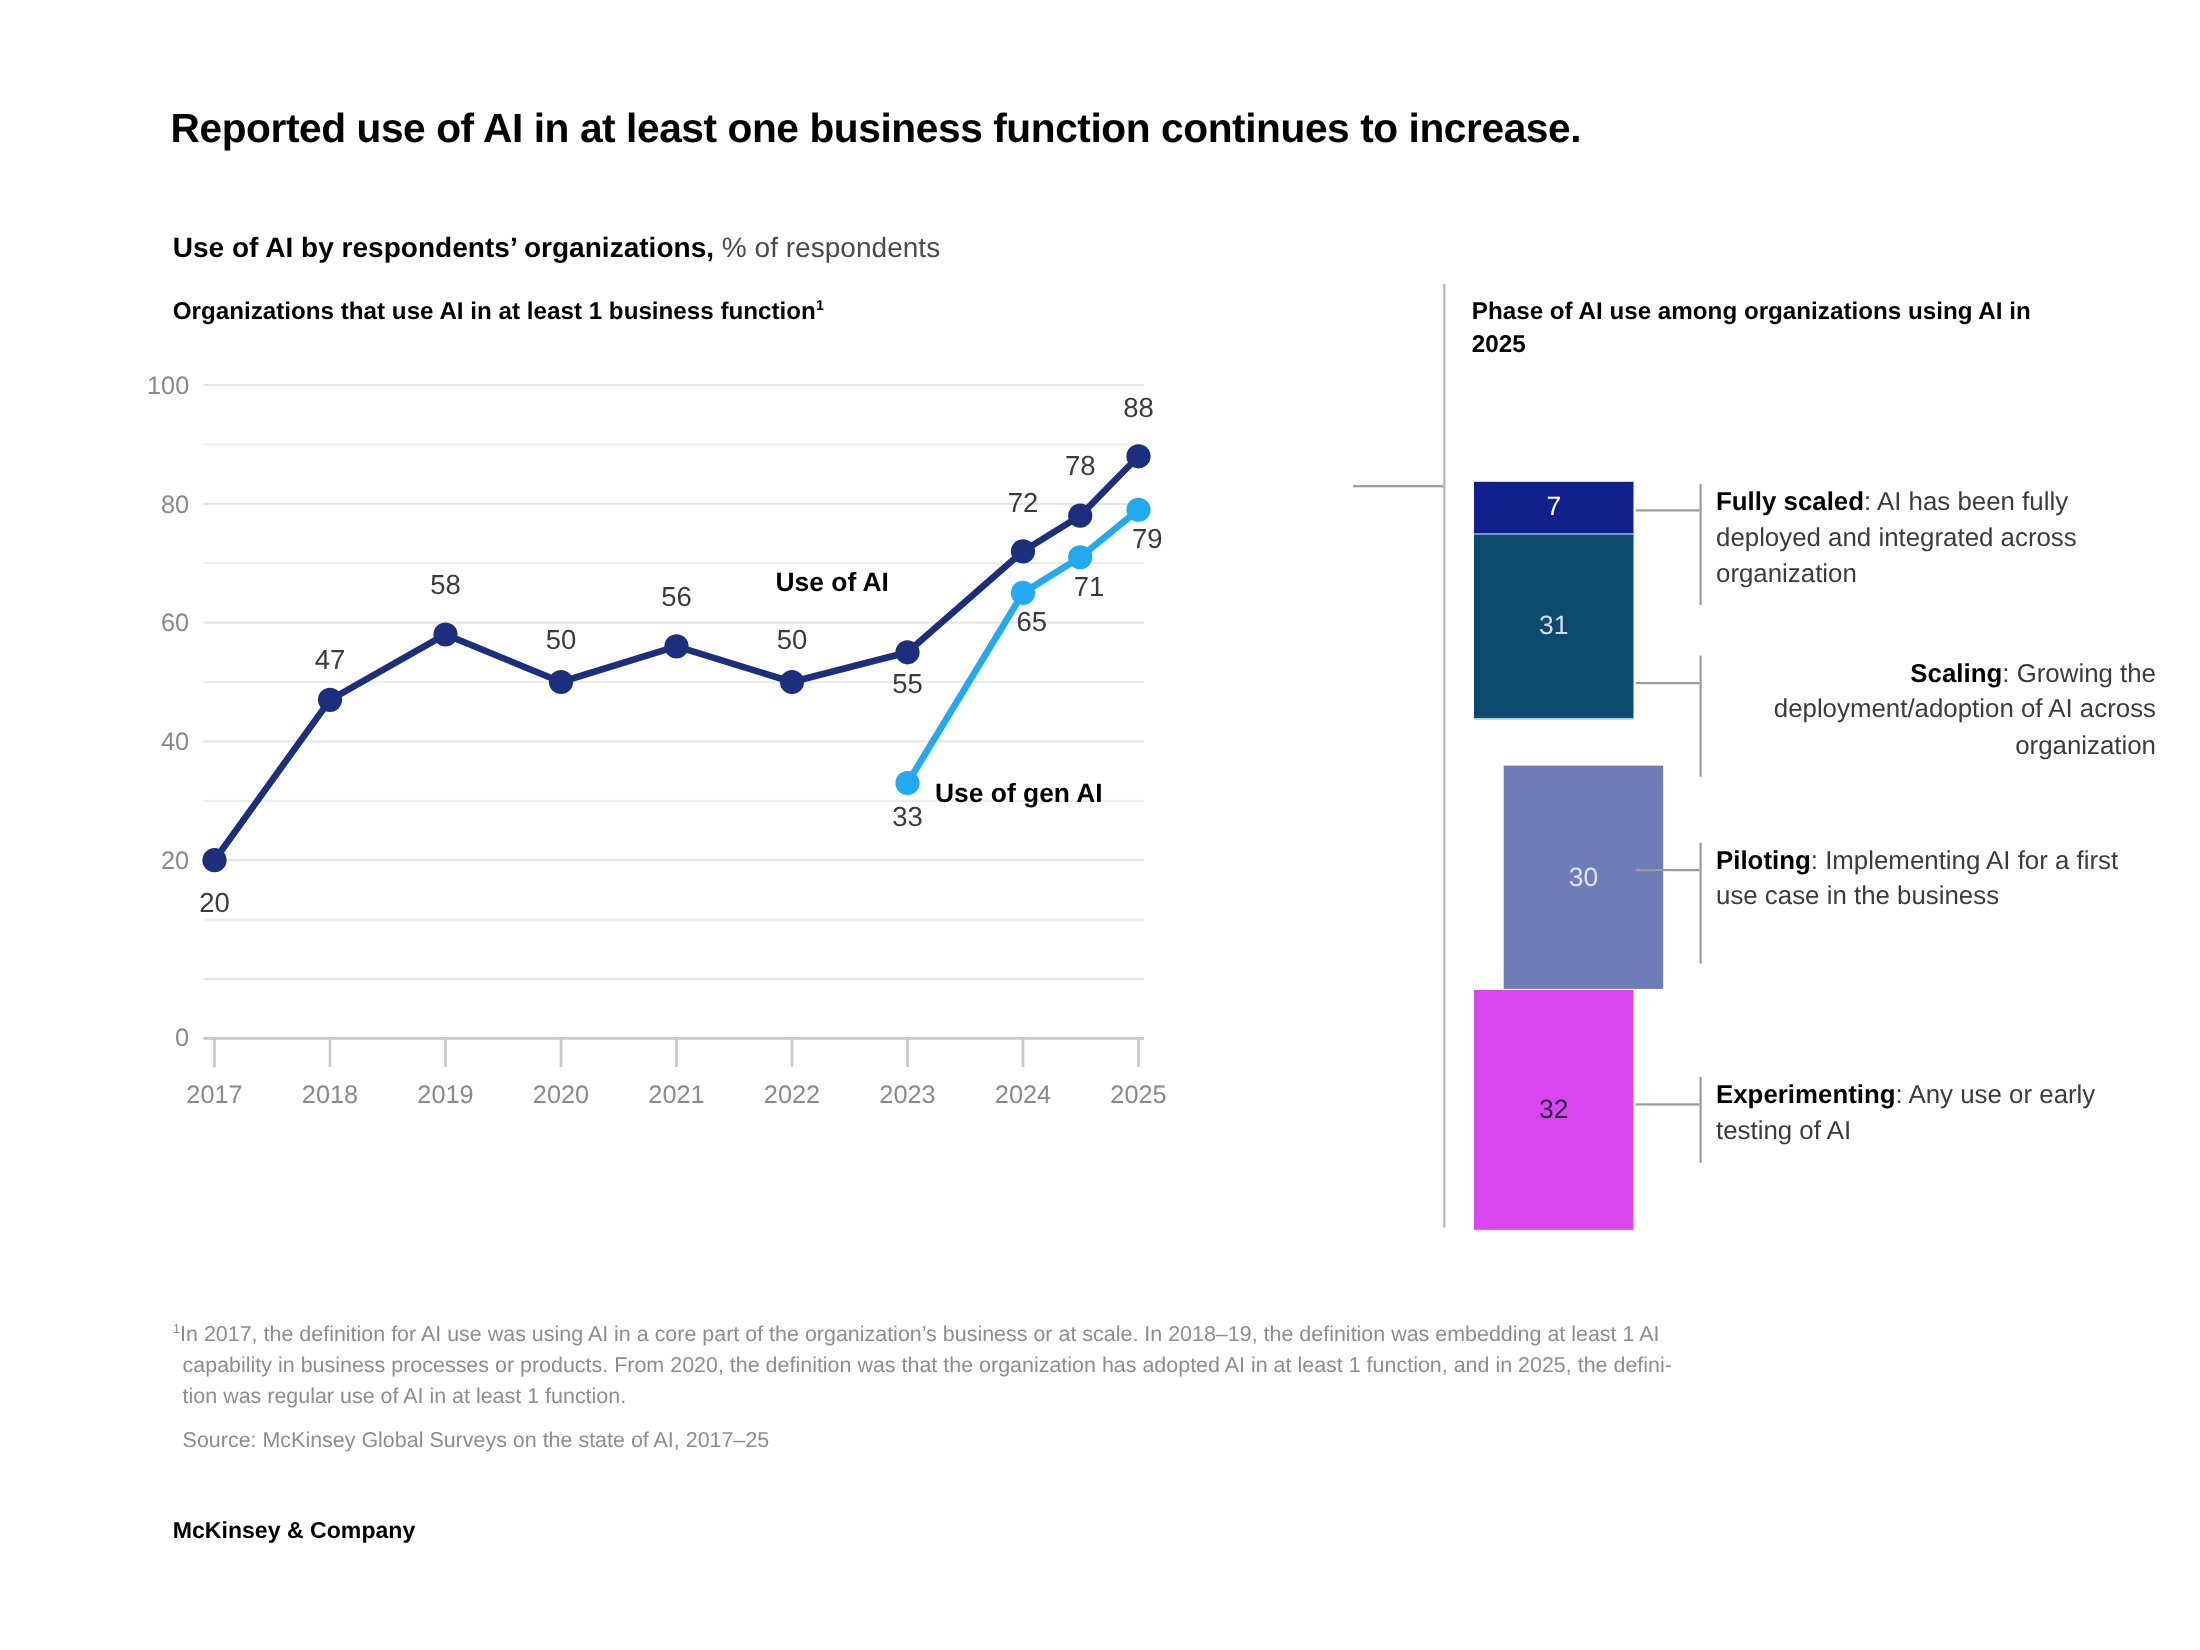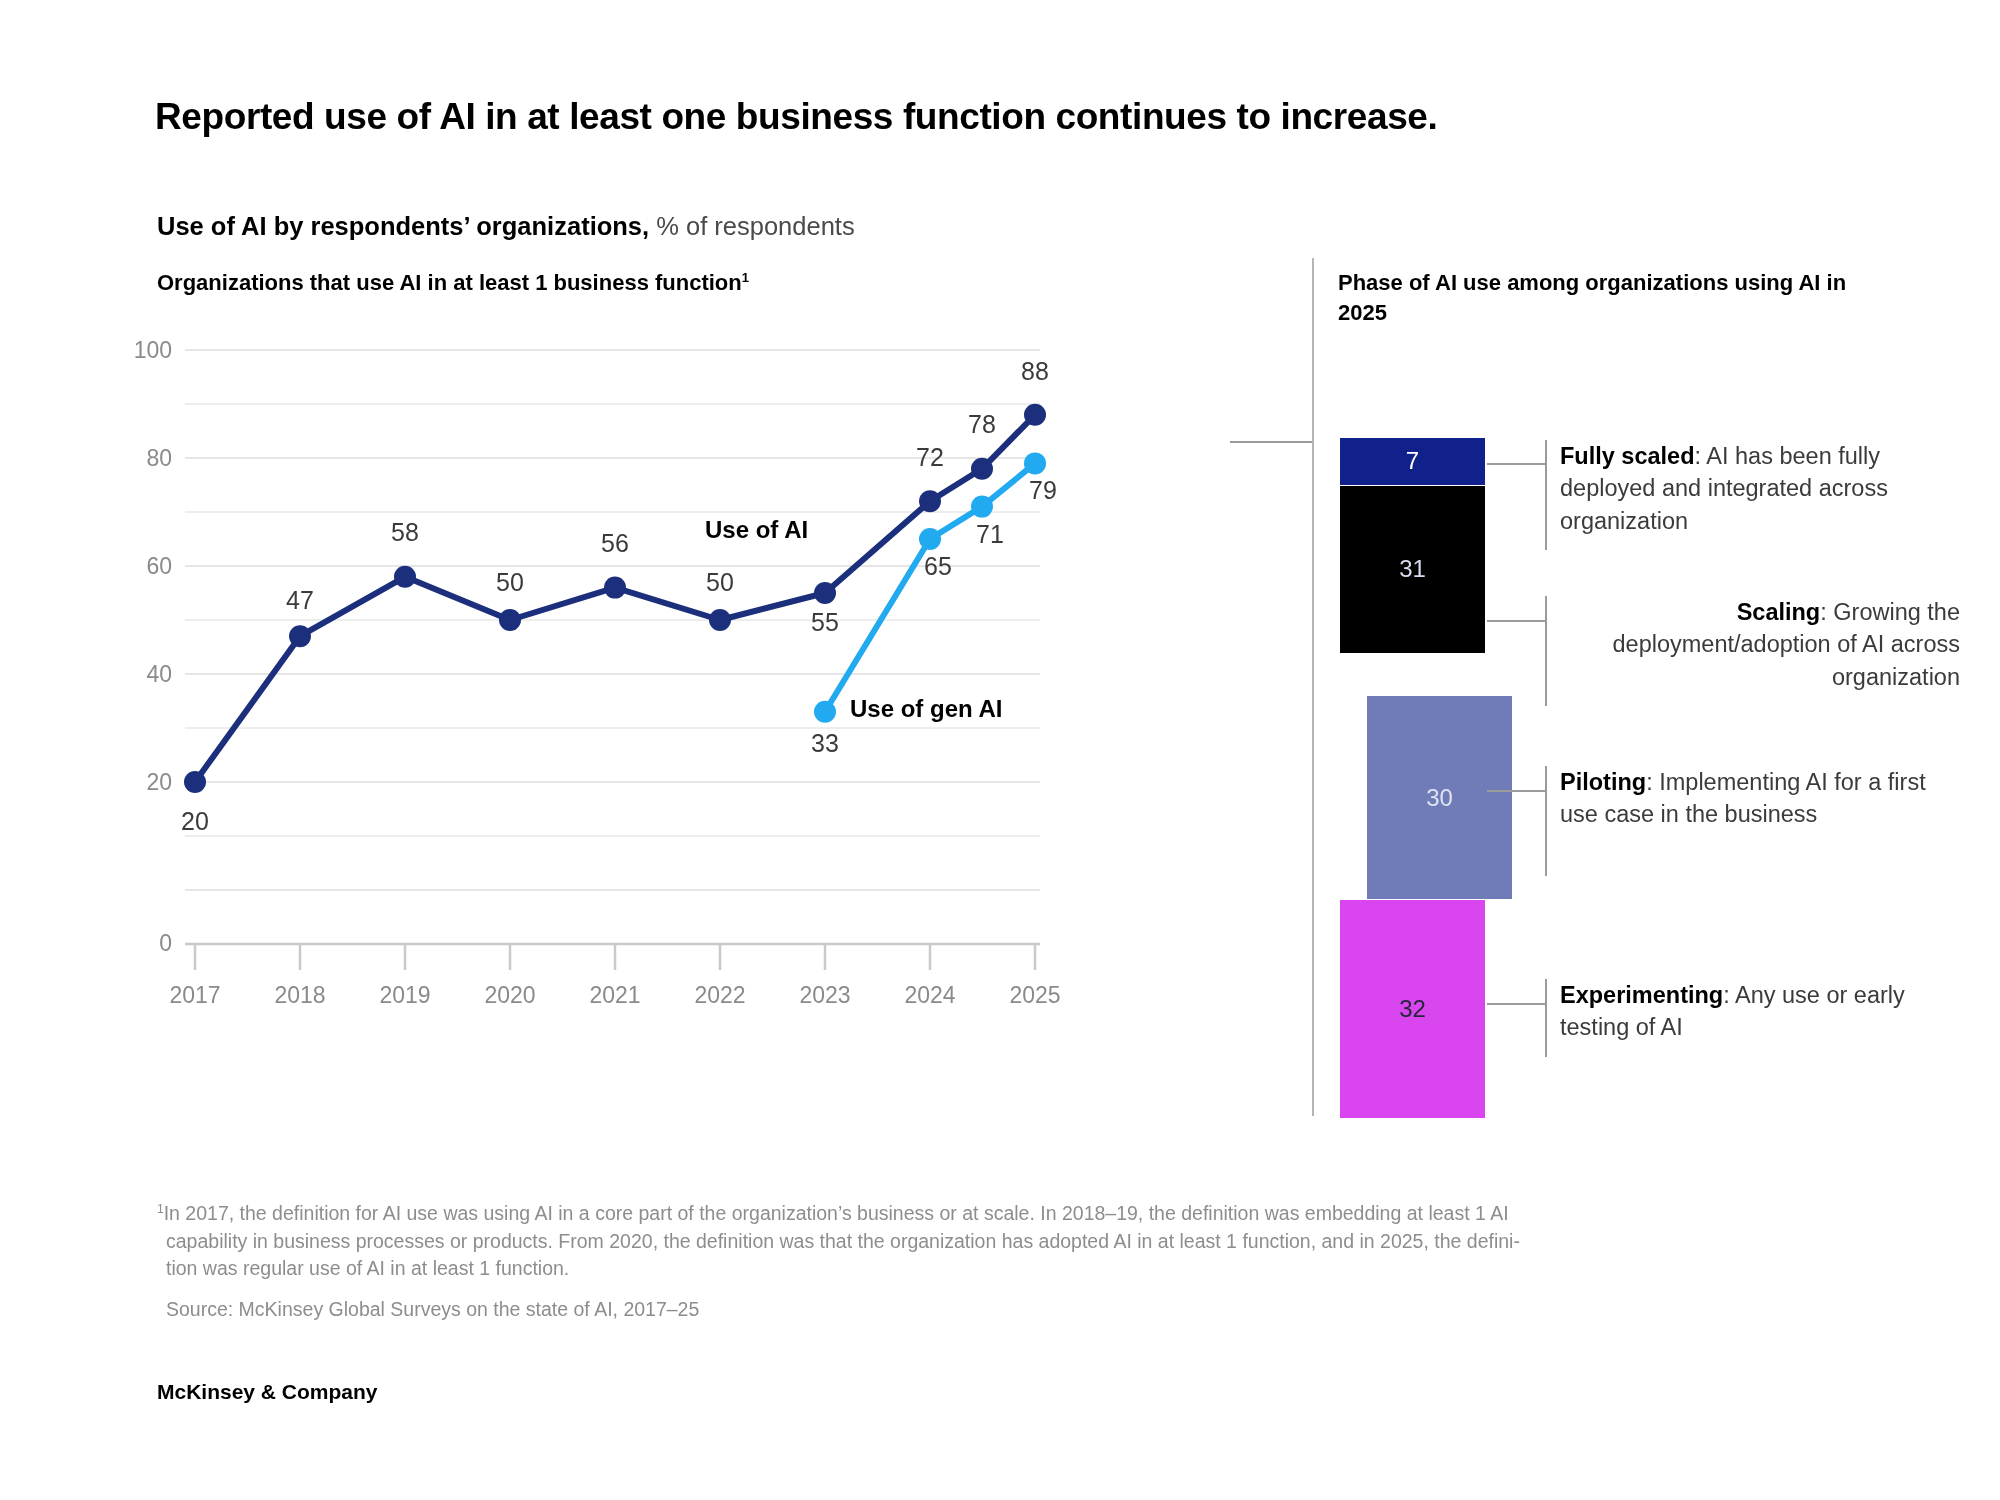--- a/index.html
+++ b/index.html
@@ -319,30 +319,30 @@
     <div class="pt-label" style="left:740px; top:123px;">72</div>
     <div class="pt-label" style="left:792px; top:90px;">78</div>
     <div class="pt-label" style="left:845px; top:37px;">88</div>
 
     <div class="pt-label" style="left:635px; top:409px;">33</div>
     <div class="pt-label" style="left:748px; top:232px;">65</div>
     <div class="pt-label" style="left:800px; top:200px;">71</div>
     <div class="pt-label" style="left:853px; top:156px;">79</div>
 
     <div class="series-label" style="left:555px; top:196px;">Use of AI</div>
-    <div class="series-label" style="left:700px; top:375px;">Use of gen AI</div>
+    <div class="series-label" style="left:700px; top:388px;">Use of gen AI</div>
   </div>
 
   <div id="leader-88"></div>
 
   <div id="stack-wrap">
     <div class="stack-seg" style="top:0px; height:47.6px; background:#10218b; color:#ffffff; border-bottom:1.5px solid #ffffff;">
       <span>7</span>
     </div>
-    <div class="stack-seg" style="top:47.6px; height:168px; background:#000000; color:#d7dcef; border-bottom:1.5px solid #ffffff;">
+    <div class="stack-seg" style="top:47.6px; height:168px; background:#0c4a6e; color:#d7dcef; border-bottom:1.5px solid #ffffff;">
       <span>31</span>
     </div>
     <div class="stack-seg" style="top:258.4px; height:204px; background:#6f7cb8; color:#dfe3f0; border-bottom:1.5px solid #ffffff;margin-left:27px;">
       <span>30</span>
     </div>
     <div class="stack-seg" style="top:462.4px; height:217.6px; background:#d946ef; color:#23273a;">
       <span>32</span>
     </div>
   </div>
 

